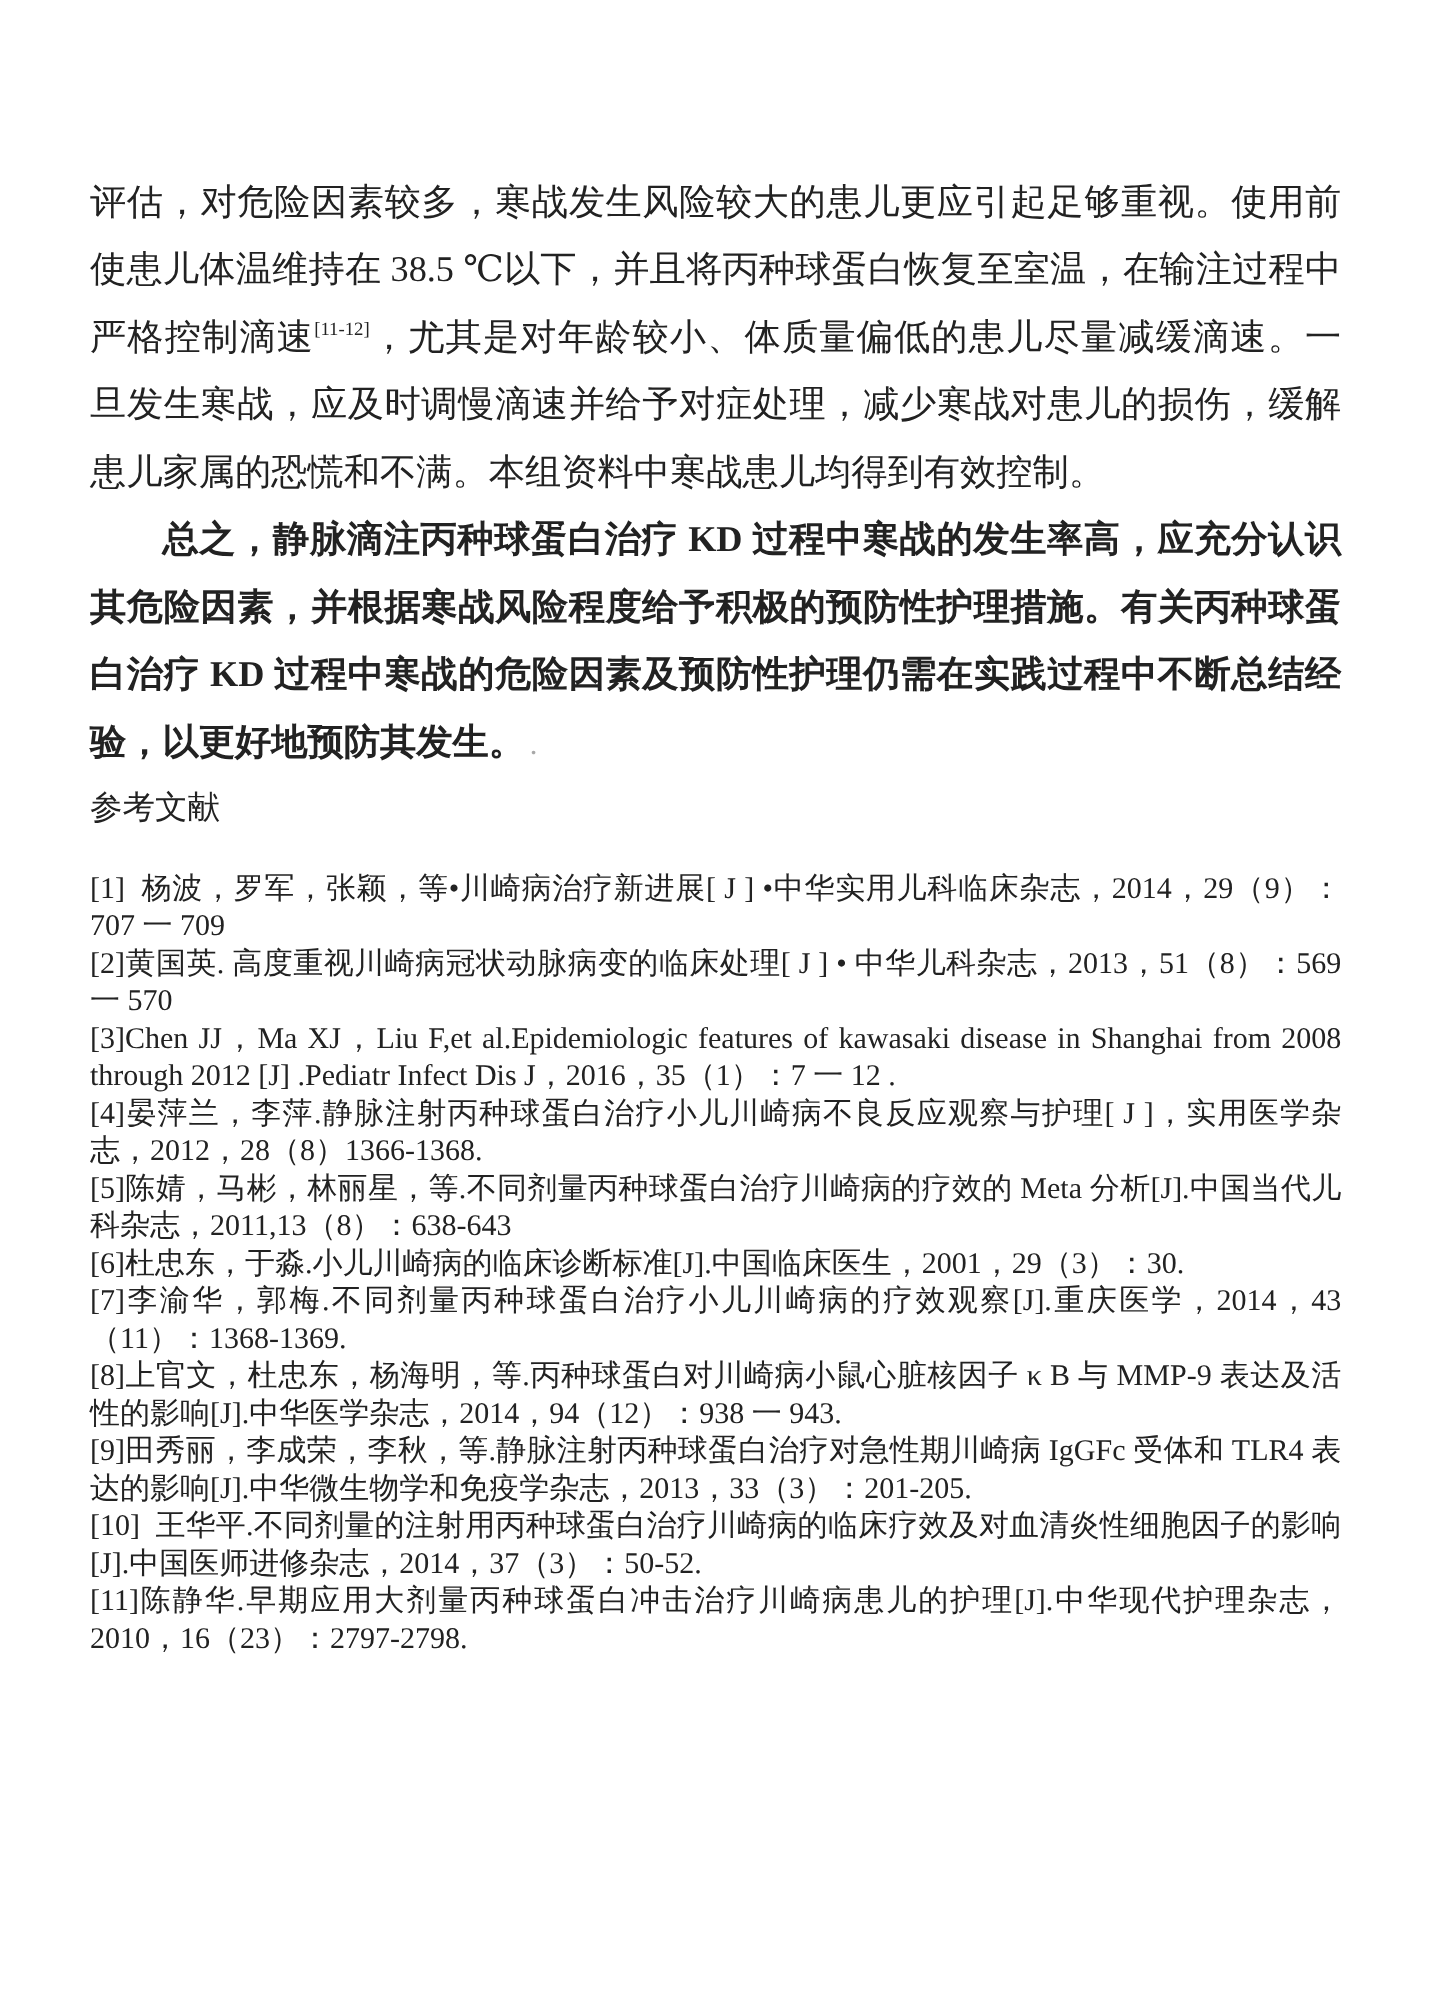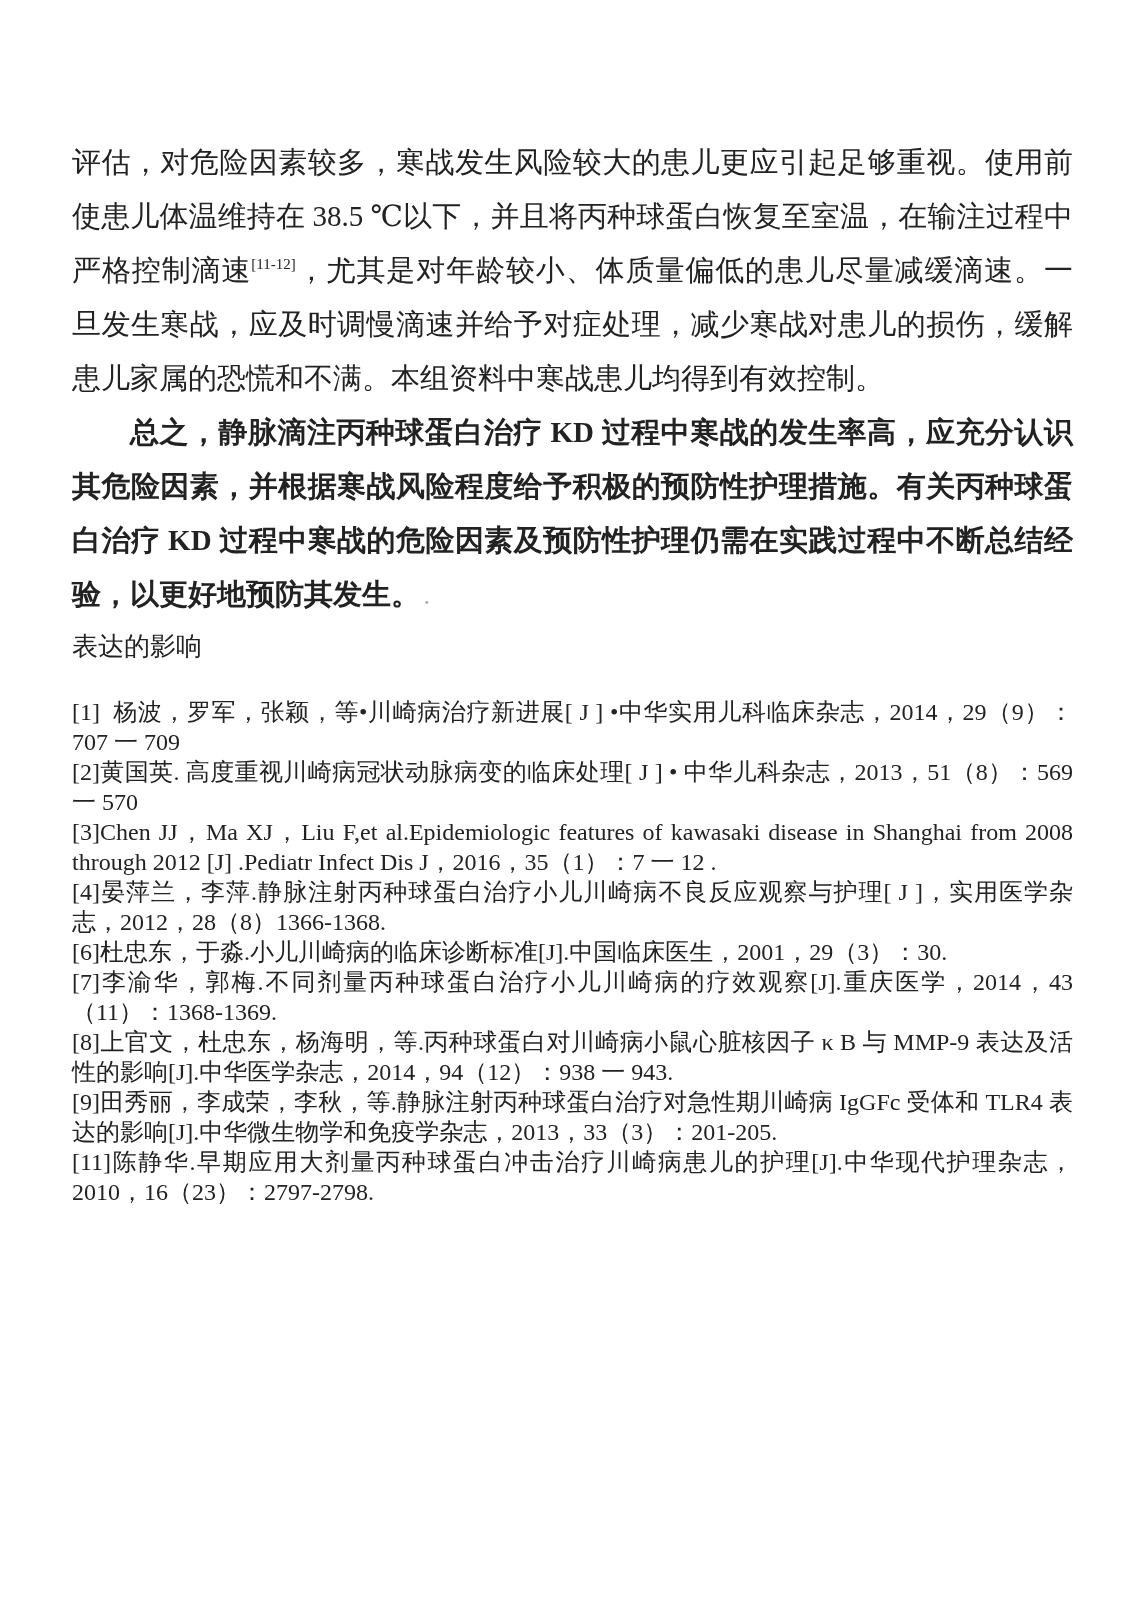--- a/index.html
+++ b/index.html
@@ -61,25 +61,27 @@
   }
 </style>
 </head>
 <body>
 
 <div class="page">
   <div id="paragraphs">
       <p class="body-para"><span>评估，对危险因素较多，寒战发生风险较大的患儿更应引起足够重视。使用前使患儿体温维持在 38.5 ℃以下，并且将丙种球蛋白恢复至室温，在输注过程中严格控制滴速</span><sup>[11-12]</sup><span>，尤其是对年龄较小、体质量偏低的患儿尽量减缓滴速。一旦发生寒战，应及时调慢滴速并给予对症处理，减少寒战对患儿的损伤，缓解患儿家属的恐慌和不满。本组资料中寒战患儿均得到有效控制。</span></p>
       <p class="body-para indent"><span>总之，静脉滴注丙种球蛋白治疗 KD 过程中寒战的发生率高，应充分认识其危险因素，并根据寒战风险程度给予积极的预防性护理措施。有关丙种球蛋白治疗 KD 过程中寒战的危险因素及预防性护理仍需在实践过程中不断总结经验，以更好地预防其发生。</span><span class="faint">&nbsp;.</span></p>
     </div>
-  <h3 class="refs-heading">表达的影响</h3>
+  <h3 class="refs-heading">参考文献</h3>
   <div id="references" class="refs-list">
       <div class="ref-item">[1]&nbsp; 杨波，罗军，张颖，等•川崎病治疗新进展[ J ] •中华实用儿科临床杂志，2014，29（9）：707 一 709</div>
       <div class="ref-item">[2]黄国英. 高度重视川崎病冠状动脉病变的临床处理[ J ] • 中华儿科杂志，2013，51（8）：569 一 570</div>
       <div class="ref-item">[3]Chen JJ，Ma XJ，Liu F,et al.Epidemiologic features of kawasaki disease in Shanghai from 2008 through 2012 [J] .Pediatr Infect Dis J，2016，35（1）：7 一 12 .</div>
       <div class="ref-item">[4]晏萍兰，李萍.静脉注射丙种球蛋白治疗小儿川崎病不良反应观察与护理[ J ]，实用医学杂志，2012，28（8）1366-1368.</div>
+      <div class="ref-item">[5]陈婧，马彬，林丽星，等.不同剂量丙种球蛋白治疗川崎病的疗效的 Meta 分析[J].中国当代儿科杂志，2011,13（8）：638-643</div>
       <div class="ref-item">[6]杜忠东，于淼.小儿川崎病的临床诊断标准[J].中国临床医生，2001，29（3）：30.</div>
       <div class="ref-item">[7]李渝华，郭梅.不同剂量丙种球蛋白治疗小儿川崎病的疗效观察[J].重庆医学，2014，43（11）：1368-1369.</div>
       <div class="ref-item">[8]上官文，杜忠东，杨海明，等.丙种球蛋白对川崎病小鼠心脏核因子 κ B 与 MMP-9 表达及活性的影响[J].中华医学杂志，2014，94（12）：938 一 943.</div>
       <div class="ref-item">[9]田秀丽，李成荣，李秋，等.静脉注射丙种球蛋白治疗对急性期川崎病 IgGFc 受体和 TLR4 表达的影响[J].中华微生物学和免疫学杂志，2013，33（3）：201-205.</div>
+      <div class="ref-item">[10]&nbsp; 王华平.不同剂量的注射用丙种球蛋白治疗川崎病的临床疗效及对血清炎性细胞因子的影响[J].中国医师进修杂志，2014，37（3）：50-52.</div>
       <div class="ref-item">[11]陈静华.早期应用大剂量丙种球蛋白冲击治疗川崎病患儿的护理[J].中华现代护理杂志，2010，16（23）：2797-2798.</div>
     </div>
 </div>
 
 </body></html>

